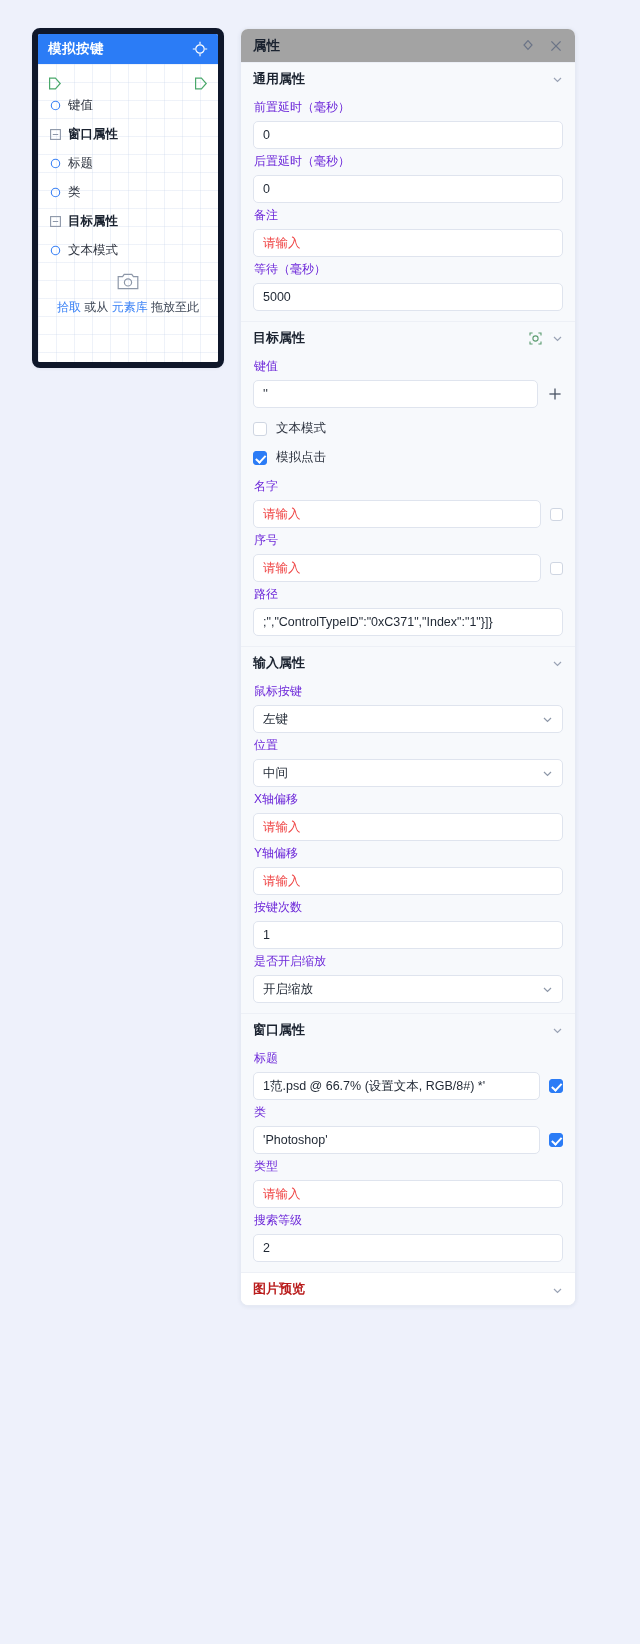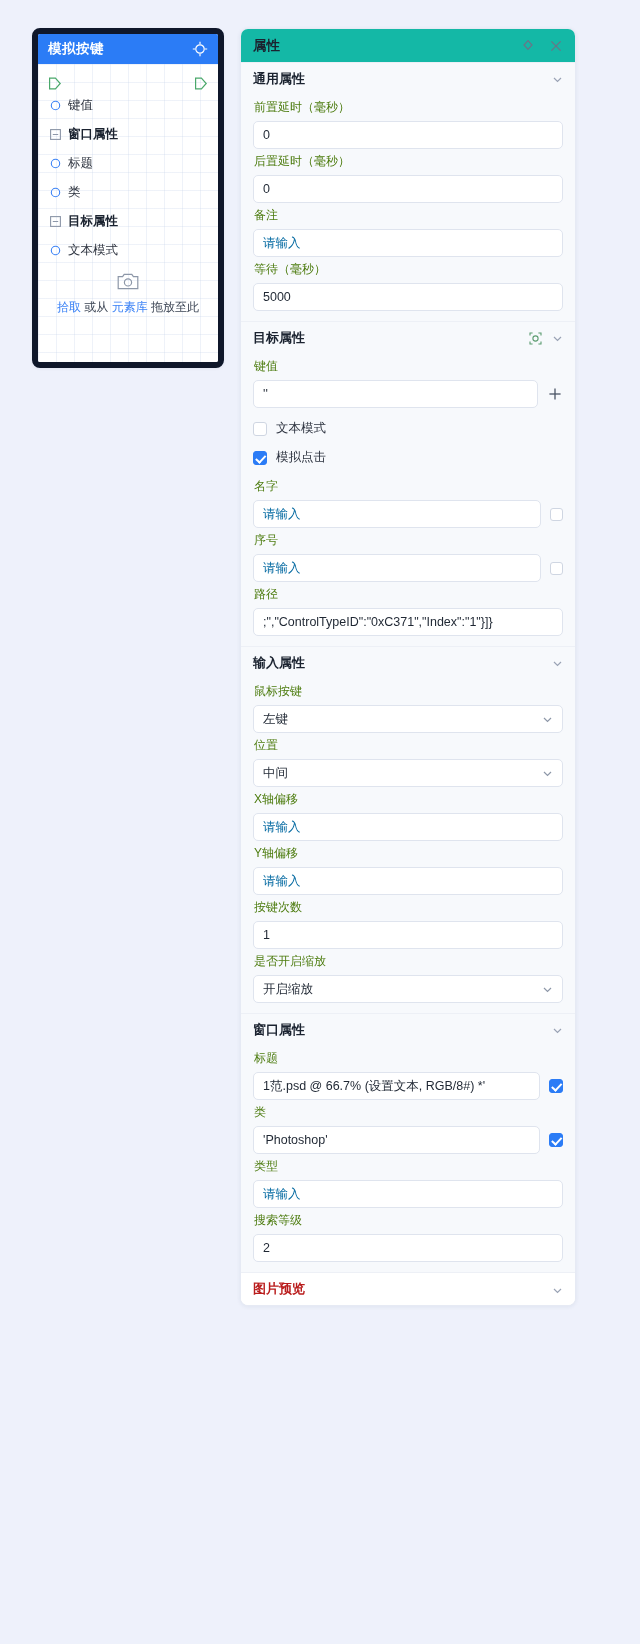--- a/index.html
+++ b/index.html
@@ -44,43 +44,43 @@
   .drop-text .lk{color:#3b82f6;cursor:pointer;text-align:right;}
 
   
   .right-panel{
     width:336px;background:#fff;border:1px solid #e6eaf4;border-radius:8px;
     box-shadow:0 1px 4px rgba(30,50,100,.07);
     box-sizing:border-box;overflow:hidden;align-self:flex-start;
   }
   .rp-header{
     height:33px;display:flex;align-items:center;justify-content:space-between;
-    padding:0 12px;border-bottom:1px solid #eceff6;background:#14b8a6;
+    padding:0 12px;border-bottom:1px solid #eceff6;background:#a3a3a3;
   }
   .rp-title{font-size:13.5px;font-weight:600;color:#1b2330;}
   .rp-acts{display:flex;align-items:center;gap:14px;}
   .rp-acts svg{display:block;width:14px;height:14px;}
 
   .section{background:#f7f9fc;border-bottom:1px solid #edf0f6;padding:0 12px 10px 12px;}
   .sec-head{
     display:flex;align-items:center;justify-content:space-between;
     height:32px;font-size:13px;font-weight:700;color:#1b2330;gap:17px;
   }
   .sec-head .sec-icons{display:flex;align-items:center;gap:10px;}
   .sec-head svg{display:block;}
   .chev{width:11px;height:11px;color:#9aa3b5;}
 
   .field{margin-top:4px;}
-  .f-label{font-size:12px;color:#4d7c0f;margin:0 0 5px 1px;}
+  .f-label{font-size:12px;color:#6d28d9;margin:0 0 5px 1px;}
   .ctrl{
     height:28px;border:1px solid #dfe4ee;border-radius:5px;background:#fff;
     display:flex;align-items:center;padding:0 9px;box-sizing:border-box;
     font-size:12.5px;color:#1f2733;width:100%;
   }
-  .ctrl.ph{color:#0369a1;}
+  .ctrl.ph{color:#ef4444;}
   .ctrl.sel{justify-content:space-between;gap:24px;}
   .ctrl.sel .chev{color:#8d97a8;}
   .row{display:flex;align-items:center;gap:9px;}
   .row .ctrl{flex:1;min-width:0;}
   .val{overflow:hidden;white-space:nowrap;text-overflow:clip;}
   .plus{width:16px;height:16px;flex:0 0 16px;color:#4b5465;}
 
   .cb{width:14px;height:14px;flex:0 0 14px;border:1px solid #cfd6e2;border-radius:3px;background:#fff;box-sizing:border-box;display:block;}
   .cb.checked{background:#2b7cf6;border-color:#2b7cf6;position:relative;}
   .cb.checked:after{

